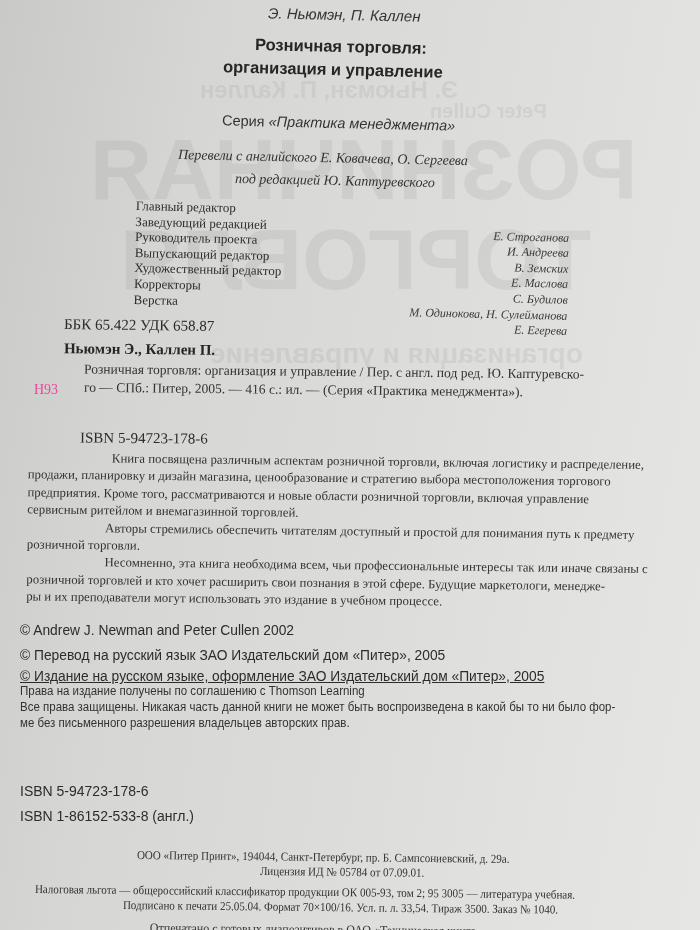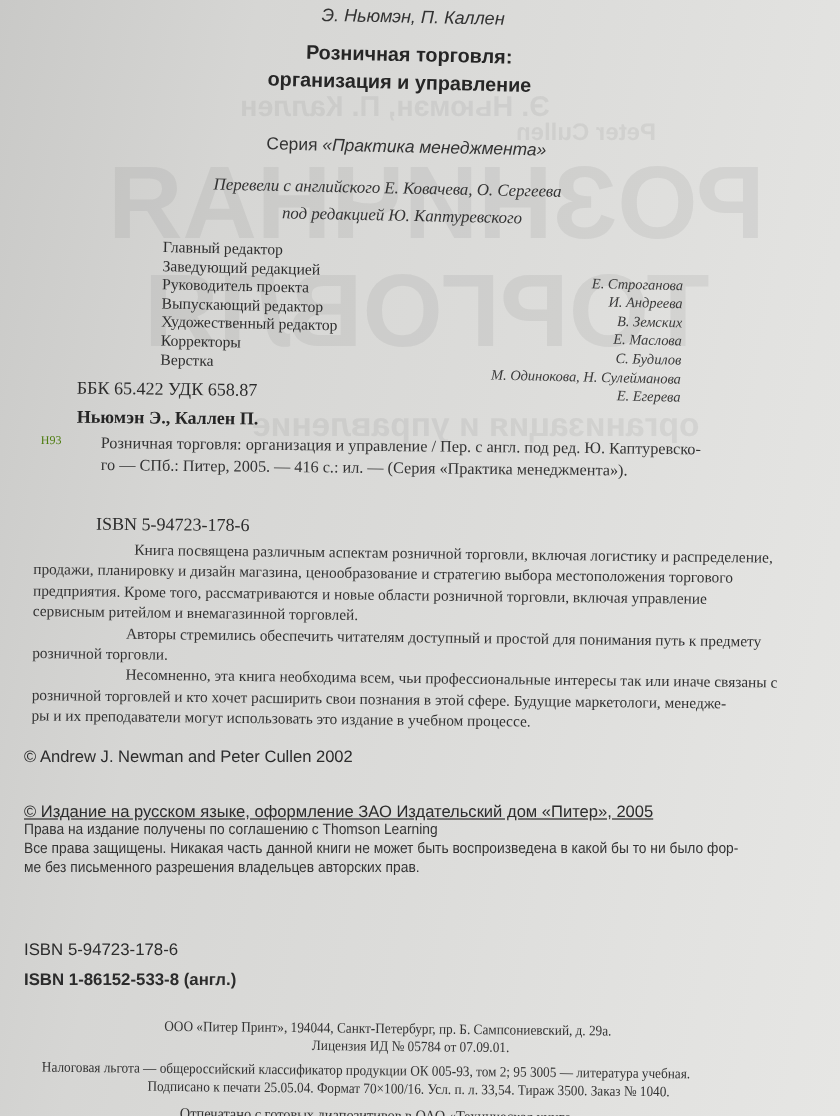--- a/index.html
+++ b/index.html
@@ -27,41 +27,41 @@
   #transl1 { left: 178px; top: 150px; font-size: 14px; font-style: italic; color: #333; transform: rotate(1.2deg); }
   #transl2 { left: 235px; top: 173px; font-size: 14px; font-style: italic; color: #333; transform: rotate(1.2deg); }
 
   .staff { position: absolute; left: 136px; top: 198px; width: 434px; transform: rotate(1.3deg); transform-origin: left top; }
   .staff .row { position: relative; height: 15.6px; font-size: 13px; }
   .staff .role { position: absolute; left: 0; font-family: "Liberation Serif", serif; color: #2e2e2e; }
   .staff .name { position: absolute; right: 0; font-family: "Liberation Serif", serif; font-style: italic; font-size: 12px; color: #3a3a3a; top: 7px; }
 
   #bbk { left: 64px; top: 317px; font-size: 15px; color: #2c2c2c; transform: rotate(0.7deg); }
   #authors-line { left: 64px; top: 341px; font-size: 15px; font-weight: bold; color: #252525; transform: rotate(0.6deg); }
-  #code { left: 34px; top: 362px; font-size: 10px; color: #4d7c0f; }
+  #code { left: 34px; top: 382px; font-size: 14px; color: #ec4899; }
   #bib1 { left: 84px; top: 364px; font-size: 13.5px; color: #333; transform: rotate(0.6deg); }
   #bib2 { left: 84px; top: 382px; font-size: 13.5px; color: #333; transform: rotate(0.6deg); }
 
   #isbn1 { left: 80px; top: 430px; font-size: 15px; color: #2c2c2c; transform: rotate(0.5deg); }
   .abstract { position: absolute; left: 80px; top: 450px; width: 580px; font-family: "Liberation Serif", serif; font-size: 12.8px; line-height: 17.4px; color: #333; transform: rotate(0.7deg); transform-origin: left top; }
   .abstract .line { display: block; white-space: nowrap; }
   .abstract .line.first { padding-left: 52px; }
 
   .copy { position: absolute; left: 20px; font-family: "Liberation Sans", sans-serif; font-size: 13.8px; color: #2c2c2c; white-space: nowrap; }
   #c1 { top: 623px; }
   #c2 { top: 648px; }
   #c3 { top: 669px; text-decoration: underline; }
   .rights { position: absolute; left: 20px; font-family: "Liberation Sans", sans-serif; font-size: 12.5px; color: #333; white-space: nowrap; transform: scaleX(0.92); transform-origin: left top; }
   #r1 { top: 684px; }
   #r2 { top: 700px; }
   #r3 { top: 716px; }
 
   .isbn-b { position: absolute; left: 20px; font-family: "Liberation Sans", sans-serif; font-size: 14px; color: #2c2c2c; }
   #ib1 { top: 783px; }
-  #ib2 { top: 808px; font-weight: bold; }
+  #ib2 { top: 808px; }
 
   .imprint { position: absolute; font-family: "Liberation Serif", serif; font-size: 12px; color: #333; white-space: nowrap; transform: rotate(0.6deg) scaleX(0.92); transform-origin: left top; }
   #im1 { left: 137px; top: 848px; }
   #im2 { left: 260px; top: 864px; }
   #im3 { left: 35px; top: 882px; }
   #im4 { left: 123px; top: 898px; }
   #im5 { left: 150px; top: 920px; font-size: 13px; }
 </style>
 </head>
 <body>
@@ -131,20 +131,21 @@
     <span class="line" style="margin-left:-52px;">предприятия. Кроме того, рассматриваются и новые области розничной торговли, включая управление</span>
     <span class="line" style="margin-left:-52px;">сервисным ритейлом и внемагазинной торговлей.</span>
     <span class="line first" style="margin-left:-26px;">Авторы стремились обеспечить читателям доступный и простой для понимания путь к предмету</span>
     <span class="line" style="margin-left:-52px;">розничной торговли.</span>
     <span class="line first" style="margin-left:-26px;">Несомненно, эта книга необходима всем, чьи профессиональные интересы так или иначе связаны с</span>
     <span class="line" style="margin-left:-52px;">розничной торговлей и кто хочет расширить свои познания в этой сфере. Будущие маркетологи, менедже-</span>
     <span class="line" style="margin-left:-52px;">ры и их преподаватели могут использовать это издание в учебном процессе.</span>
   </div>
 
   <div id="c1" class="copy">© Andrew J. Newman and Peter Cullen 2002</div>
+  <div id="c2" class="copy">© Перевод на русский язык ЗАО Издательский дом «Питер», 2005</div>
   <div id="c3" class="copy">© Издание на русском языке, оформление ЗАО Издательский дом «Питер», 2005</div>
   <div id="r1" class="rights">Права на издание получены по соглашению с Thomson Learning</div>
   <div id="r2" class="rights">Все права защищены. Никакая часть данной книги не может быть воспроизведена в какой бы то ни было фор-</div>
   <div id="r3" class="rights">ме без письменного разрешения владельцев авторских прав.</div>
 
   <div id="ib1" class="isbn-b">ISBN 5-94723-178-6</div>
   <div id="ib2" class="isbn-b">ISBN 1-86152-533-8 (англ.)</div>
 
   <div id="im1" class="imprint">ООО «Питер Принт», 194044, Санкт-Петербург, пр. Б. Сампсониевский, д. 29а.</div>
   <div id="im2" class="imprint">Лицензия ИД № 05784 от 07.09.01.</div>

